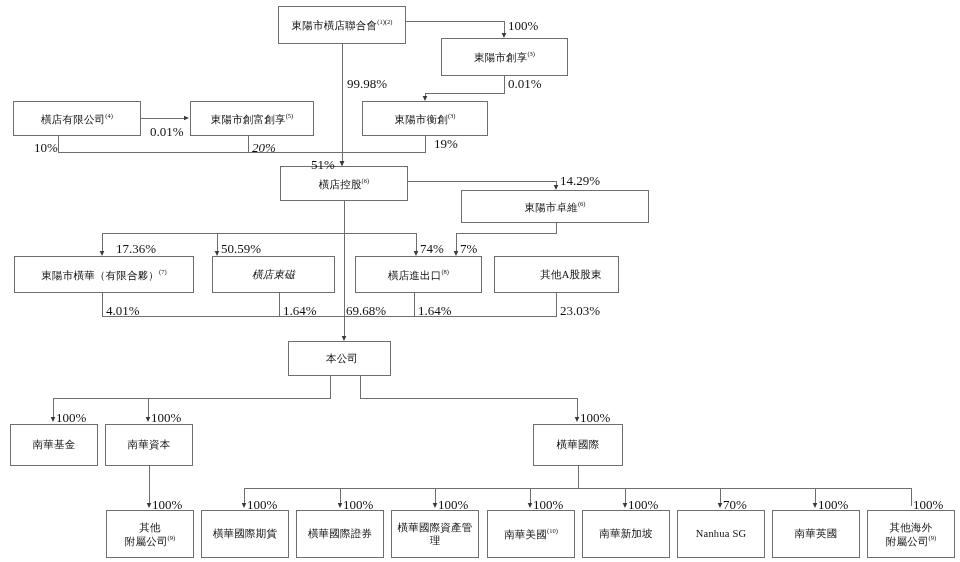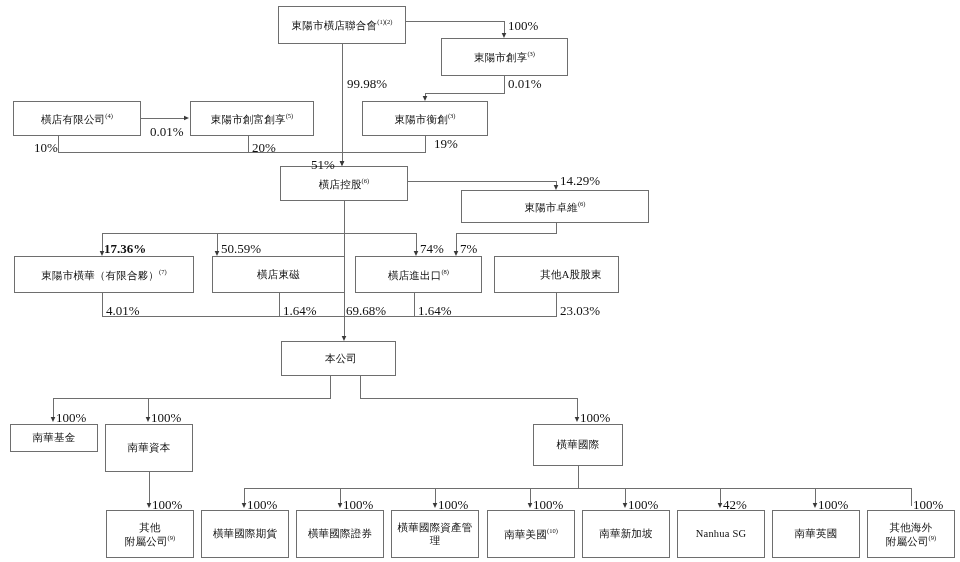--- a/index.html
+++ b/index.html
@@ -140,36 +140,36 @@
       </div>
       <div class="node" style="left: 280px; top: 166px; width: 128px; height: 35px;">
         <span class="label">橫店控股<sup class="sup">(6)</sup></span>
       </div>
       <div class="node" style="left: 461px; top: 190px; width: 188px; height: 33px;">
         <span class="label">東陽市卓維<sup class="sup">(6)</sup></span>
       </div>
       <div class="node" style="left: 14px; top: 256px; width: 180px; height: 37px;">
         <span class="label">東陽市橫華（有限合夥）<sup class="sup">(7)</sup></span>
       </div>
-      <div class="node" style="left: 212px; top: 256px; width: 133px; height: 37px;">
+      <div class="node" style="left: 212px; top: 256px; width: 123px; height: 37px; font-style: italic;">
         <span class="label">橫店東磁</span>
       </div>
       <div class="node" style="left: 355px; top: 256px; width: 127px; height: 37px;">
         <span class="label">橫店進出口<sup class="sup">(8)</sup></span>
       </div>
       <div class="node" style="left: 494px; top: 256px; width: 125px; height: 37px; padding-left: 32px;">
         <span class="label">其他A股股東</span>
       </div>
-      <div class="node" style="left: 281px; top: 341px; width: 115px; height: 35px; padding-left: 8px;">
+      <div class="node" style="left: 288px; top: 341px; width: 103px; height: 35px; padding-left: 8px;">
         <span class="label">本公司</span>
       </div>
-      <div class="node" style="left: 10px; top: 424px; width: 88px; height: 28px;">
+      <div class="node" style="left: 10px; top: 424px; width: 88px; height: 42px;">
         <span class="label">南華基金</span>
       </div>
-      <div class="node" style="left: 105px; top: 424px; width: 88px; height: 48px; text-align: right;">
+      <div class="node" style="left: 105px; top: 424px; width: 88px; height: 42px; text-align: right;">
         <span class="label">南華資本</span>
       </div>
       <div class="node" style="left: 533px; top: 424px; width: 90px; height: 42px;">
         <span class="label">橫華國際</span>
       </div>
       <div class="node" style="left: 106px; top: 510px; width: 88px; height: 48px;">
         <span class="label">其他<br>附屬公司<sup class="sup">(9)</sup></span>
       </div>
       <div class="node" style="left: 201px; top: 510px; width: 88px; height: 48px;">
         <span class="label">橫華國際期貨</span>
@@ -195,40 +195,40 @@
       <div class="node" style="left: 867px; top: 510px; width: 88px; height: 48px;">
         <span class="label">其他海外<br>附屬公司<sup class="sup">(9)</sup></span>
       </div>
     </div>
   <div id="pct-layer">
       <div class="pct" style="left: 508px; top: 18px;">100%</div>
       <div class="pct" style="left: 347px; top: 76px;">99.98%</div>
       <div class="pct" style="left: 508px; top: 76px;">0.01%</div>
       <div class="pct" style="left: 150px; top: 124px;">0.01%</div>
       <div class="pct" style="left: 34px; top: 140px; text-align: right;">10%</div>
-      <div class="pct" style="left: 252px; top: 140px;">20%</div>
+      <div class="pct" style="left: 252px; top: 140px; font-style: italic;">20%</div>
       <div class="pct" style="left: 434px; top: 136px;">19%</div>
       <div class="pct" style="left: 311px; top: 157px;">51%</div>
       <div class="pct" style="left: 560px; top: 173px;">14.29%</div>
-      <div class="pct" style="left: 104px; top: 241px; font-weight: bold;">17.36%</div>
+      <div class="pct" style="left: 116px; top: 241px;">17.36%</div>
       <div class="pct" style="left: 221px; top: 241px;">50.59%</div>
       <div class="pct" style="left: 420px; top: 241px;">74%</div>
       <div class="pct" style="left: 460px; top: 241px;">7%</div>
       <div class="pct" style="left: 106px; top: 303px;">4.01%</div>
       <div class="pct" style="left: 283px; top: 303px;">1.64%</div>
       <div class="pct" style="left: 346px; top: 303px;">69.68%</div>
       <div class="pct" style="left: 418px; top: 303px;">1.64%</div>
       <div class="pct" style="left: 560px; top: 303px;">23.03%</div>
       <div class="pct" style="left: 56px; top: 410px;">100%</div>
       <div class="pct" style="left: 151px; top: 410px;">100%</div>
       <div class="pct" style="left: 580px; top: 410px;">100%</div>
       <div class="pct" style="left: 152px; top: 497px;">100%</div>
       <div class="pct" style="left: 247px; top: 497px;">100%</div>
       <div class="pct" style="left: 343px; top: 497px;">100%</div>
       <div class="pct" style="left: 438px; top: 497px;">100%</div>
       <div class="pct" style="left: 533px; top: 497px;">100%</div>
       <div class="pct" style="left: 628px; top: 497px;">100%</div>
-      <div class="pct" style="left: 723px; top: 497px;">42%</div>
+      <div class="pct" style="left: 723px; top: 497px;">70%</div>
       <div class="pct" style="left: 818px; top: 497px;">100%</div>
       <div class="pct" style="left: 913px; top: 497px;">100%</div>
     </div>
 
 </div>
 
 </body></html>

